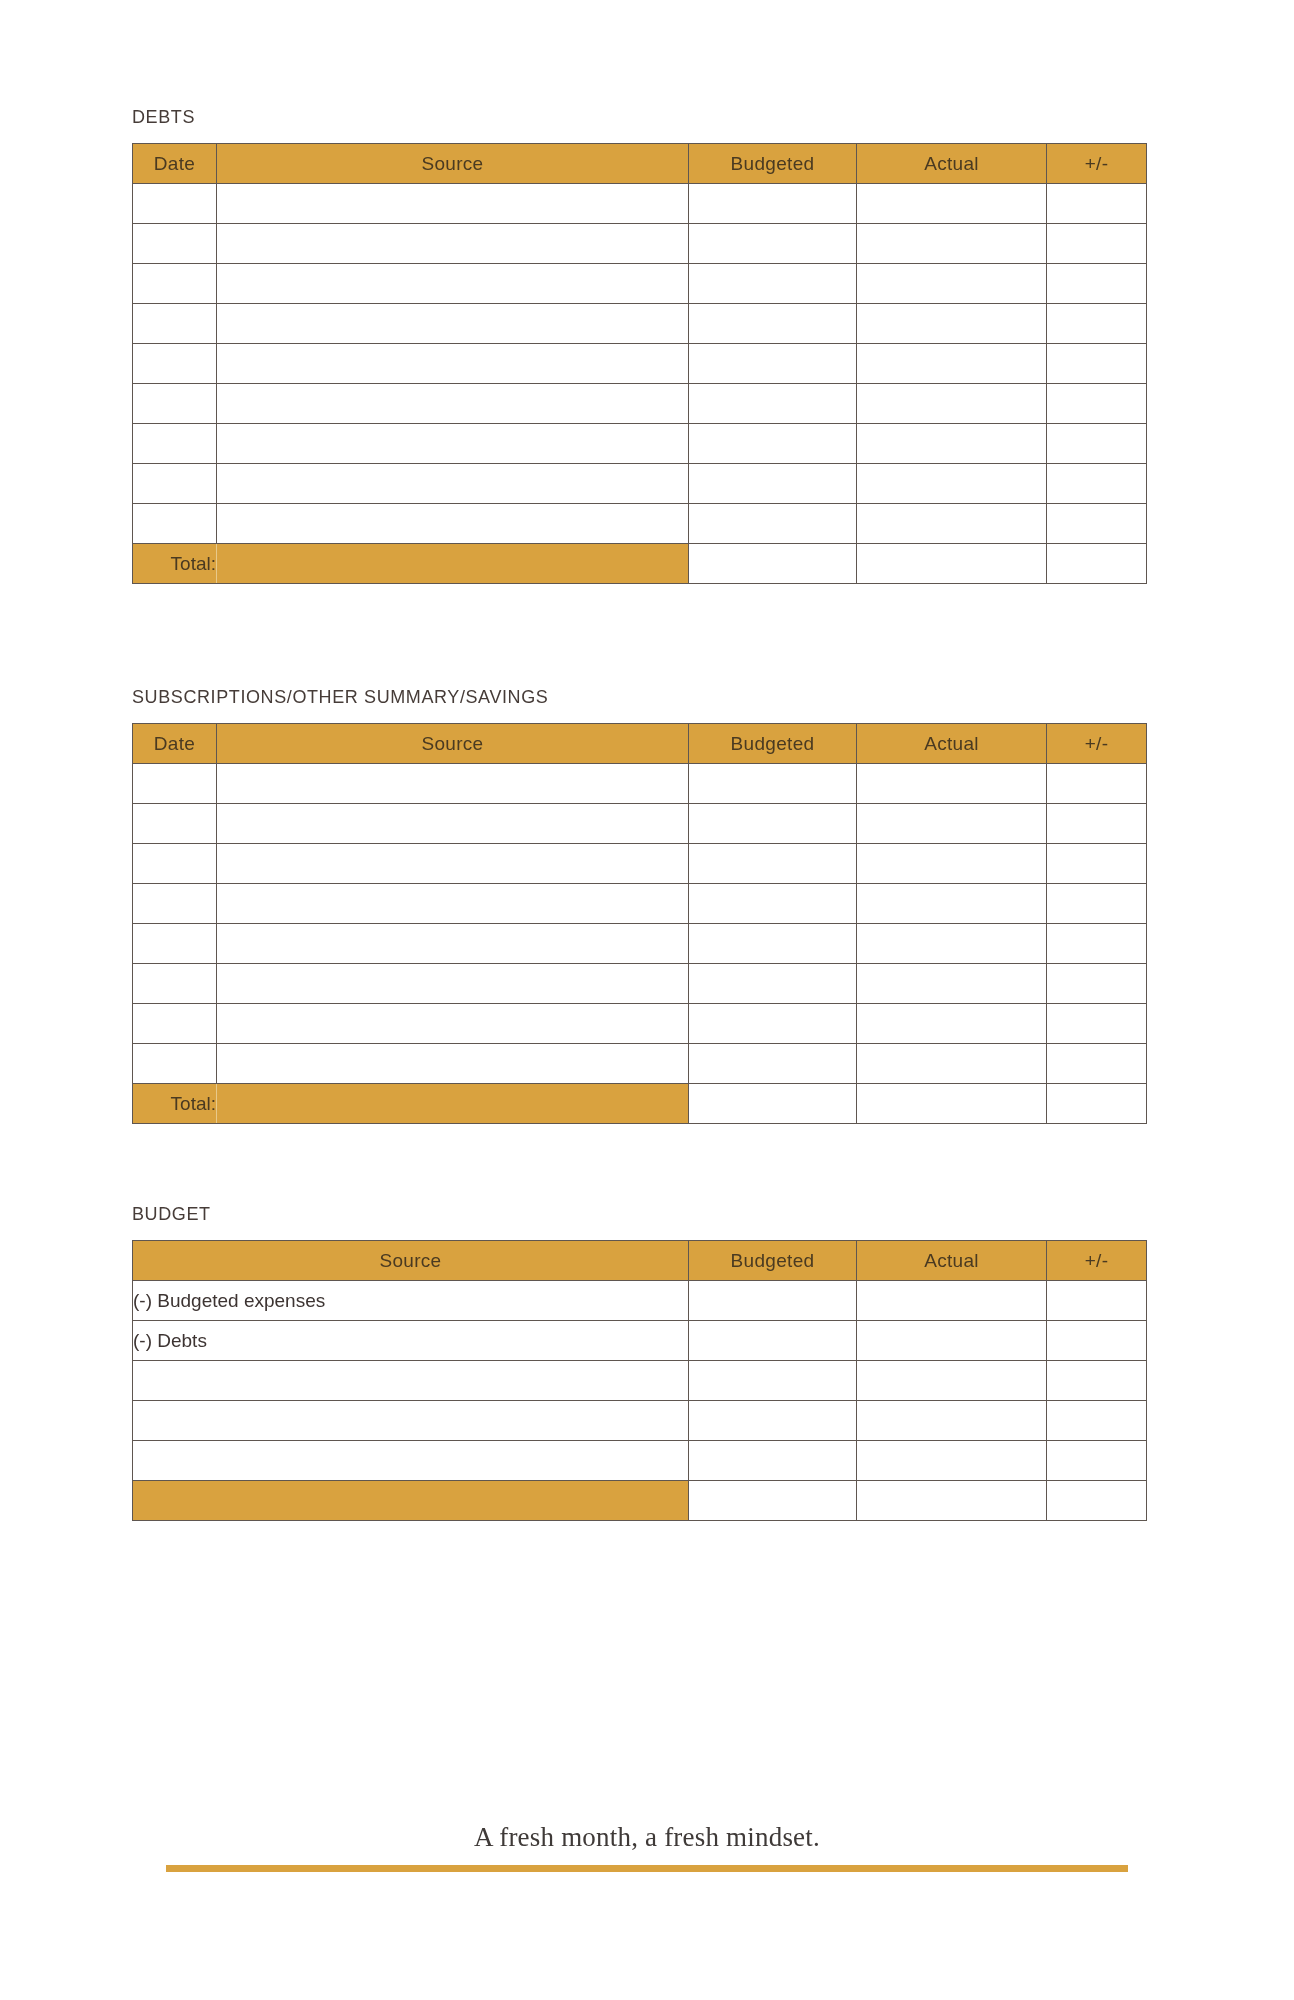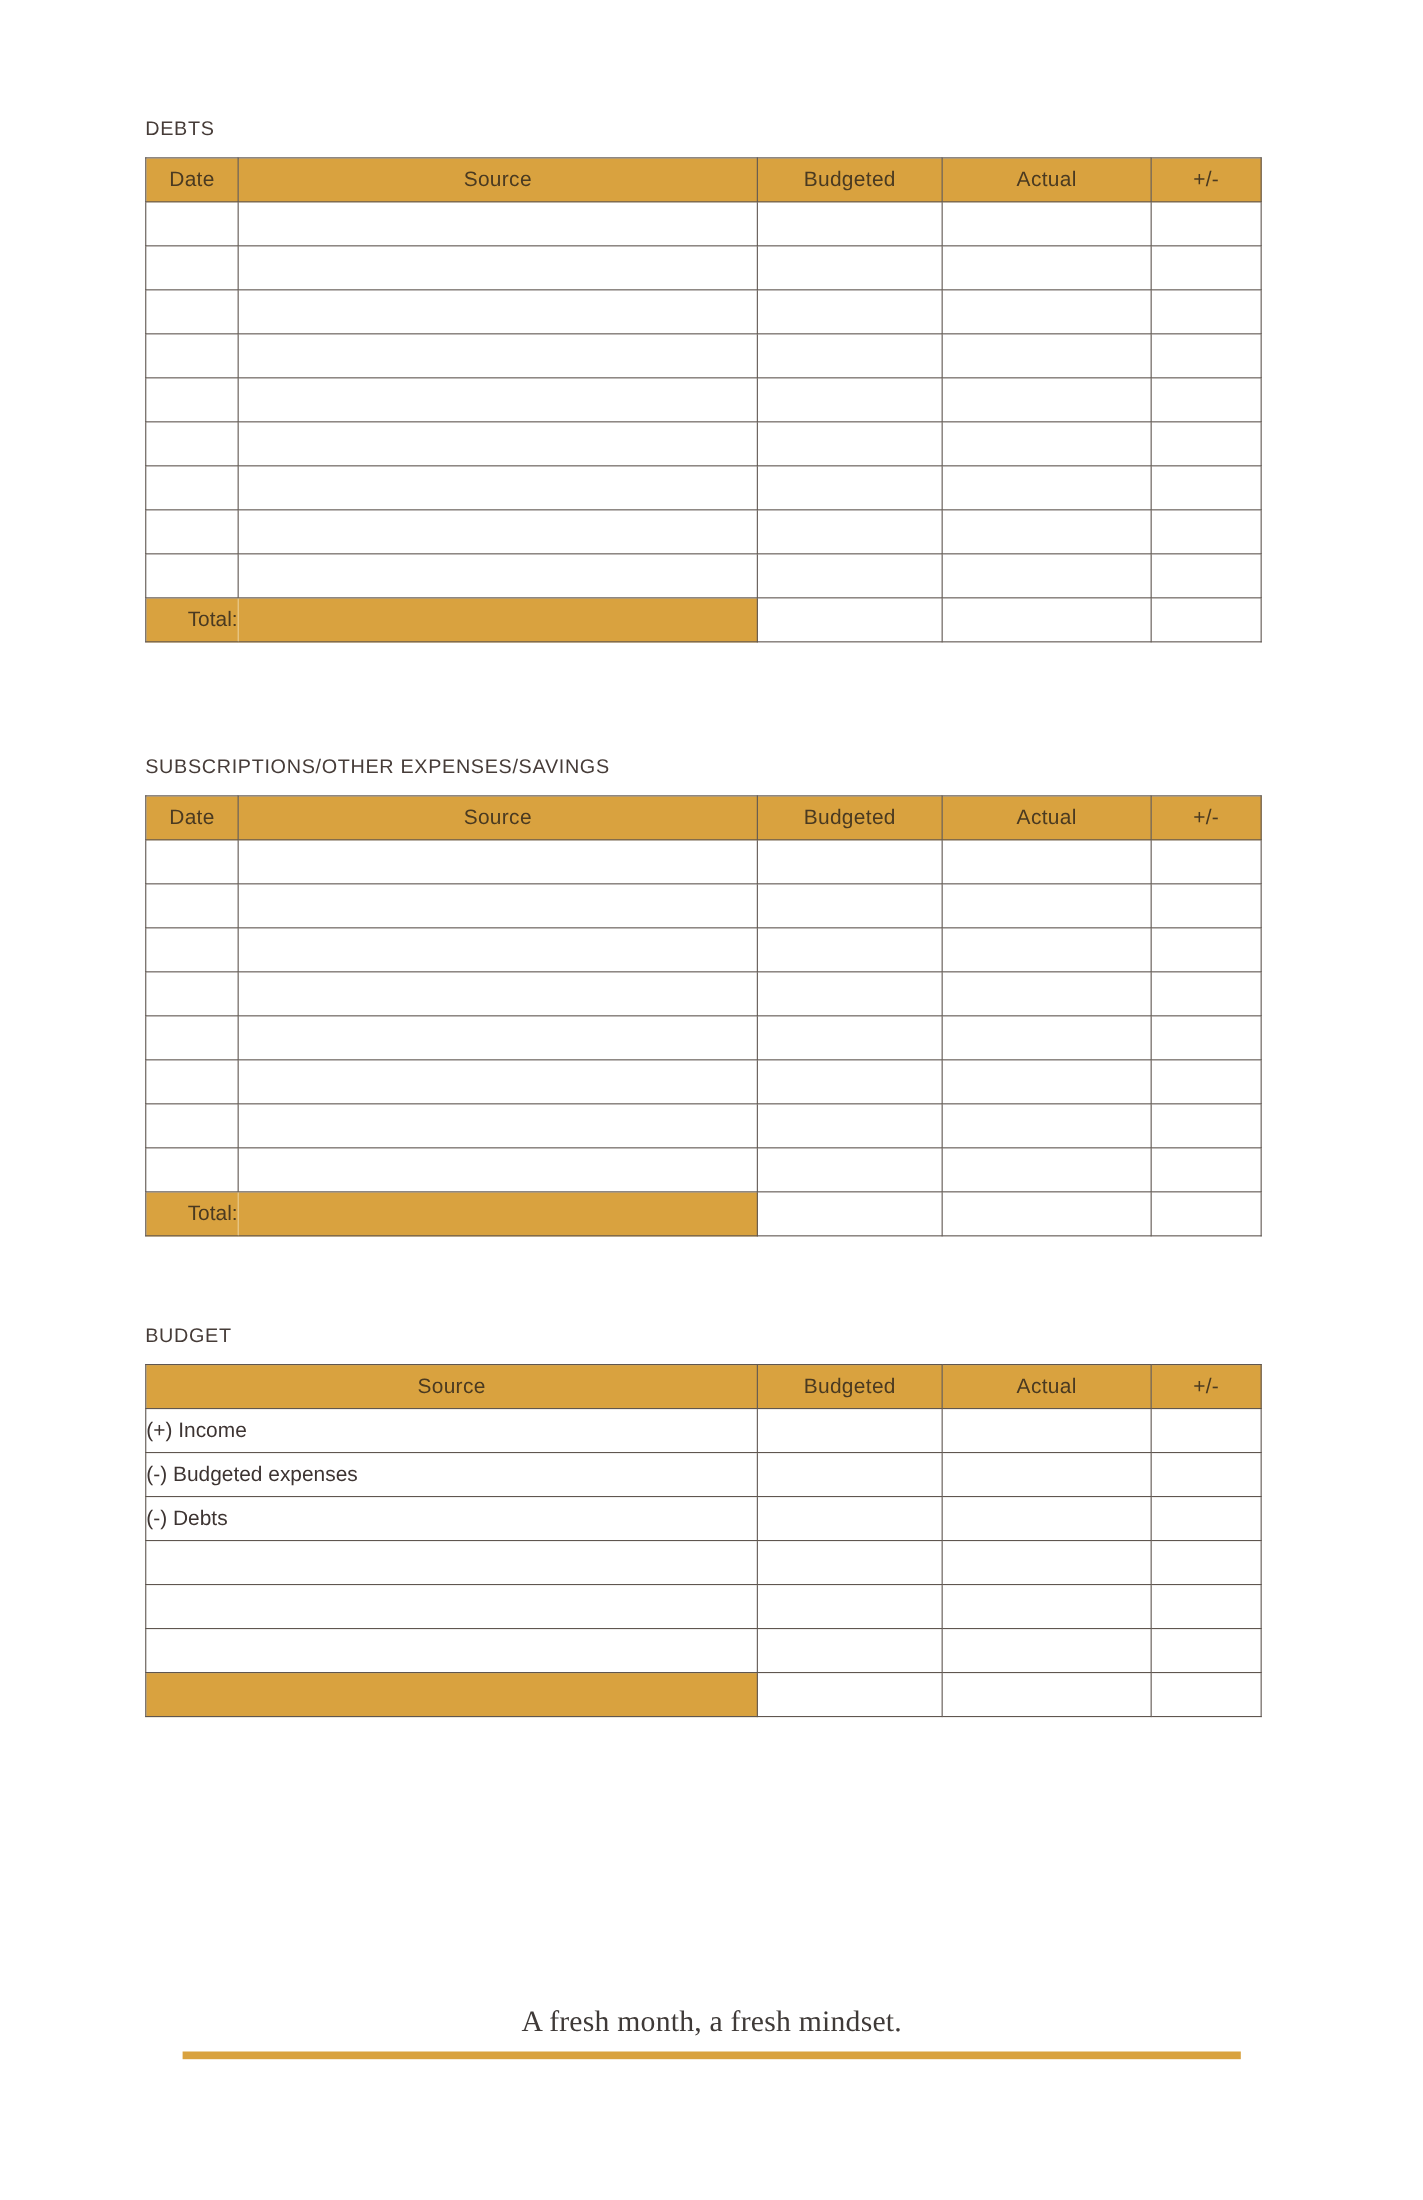--- a/index.html
+++ b/index.html
@@ -240,21 +240,21 @@
           <td class="total-fill"></td>
           <td class="total-blank"></td>
           <td class="total-blank"></td>
           <td class="total-blank"></td>
         </tr>
       </tfoot>
     </table>
   </div>
 
   <div class="block" id="subs-block">
-    <div class="section-title">SUBSCRIPTIONS/OTHER EXPENSES/SAVINGS</div>
+    <div class="section-title">SUBSCRIPTIONS/OTHER SUMMARY/SAVINGS</div>
     <table class="sheet">
       <colgroup>
         <col class="col-date">
           <col class="col-source">
           <col class="col-budg">
           <col class="col-act">
           <col class="col-pm">
       </colgroup>
       <thead>
         <tr>
@@ -347,26 +347,20 @@
       <thead>
         <tr>
           <th>Source</th>
           <th>Budgeted</th>
           <th>Actual</th>
           <th>+/-</th>
         </tr>
       </thead>
       <tbody id="summary-body">
           <tr>
-            <td class="sum-label">(+) Income</td>
-            <td></td>
-            <td></td>
-            <td></td>
-          </tr>
-          <tr>
             <td class="sum-label">(-) Budgeted expenses</td>
             <td></td>
             <td></td>
             <td></td>
           </tr>
           <tr>
             <td class="sum-label">(-) Debts</td>
             <td></td>
             <td></td>
             <td></td>

